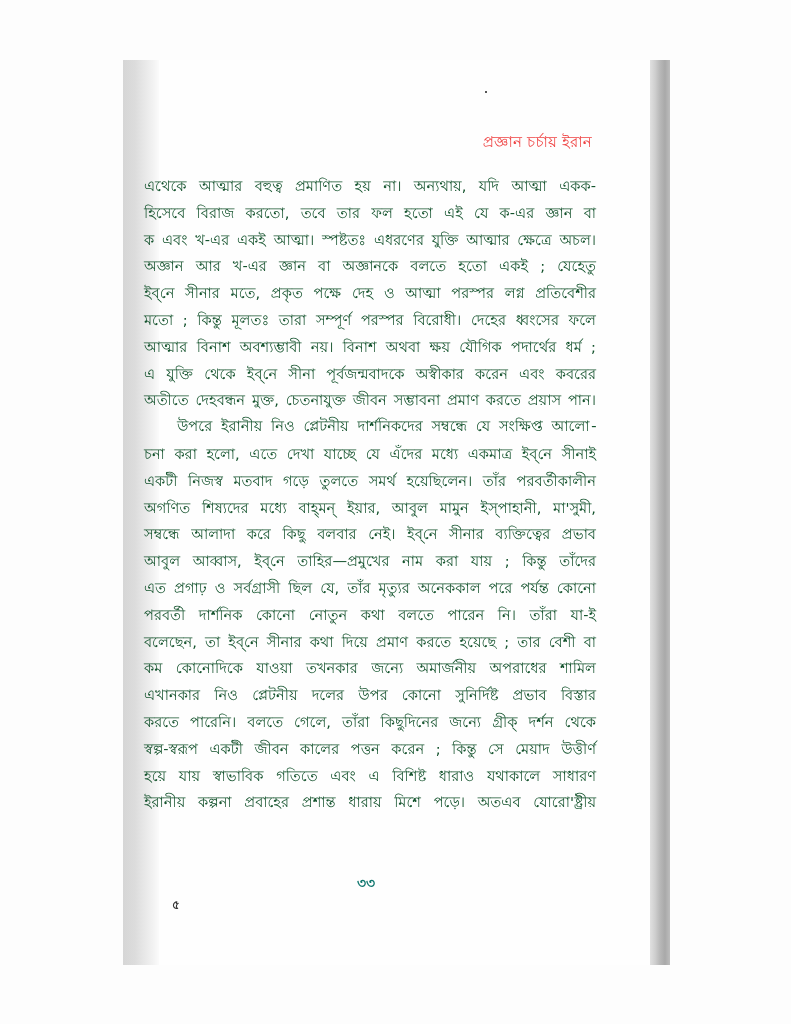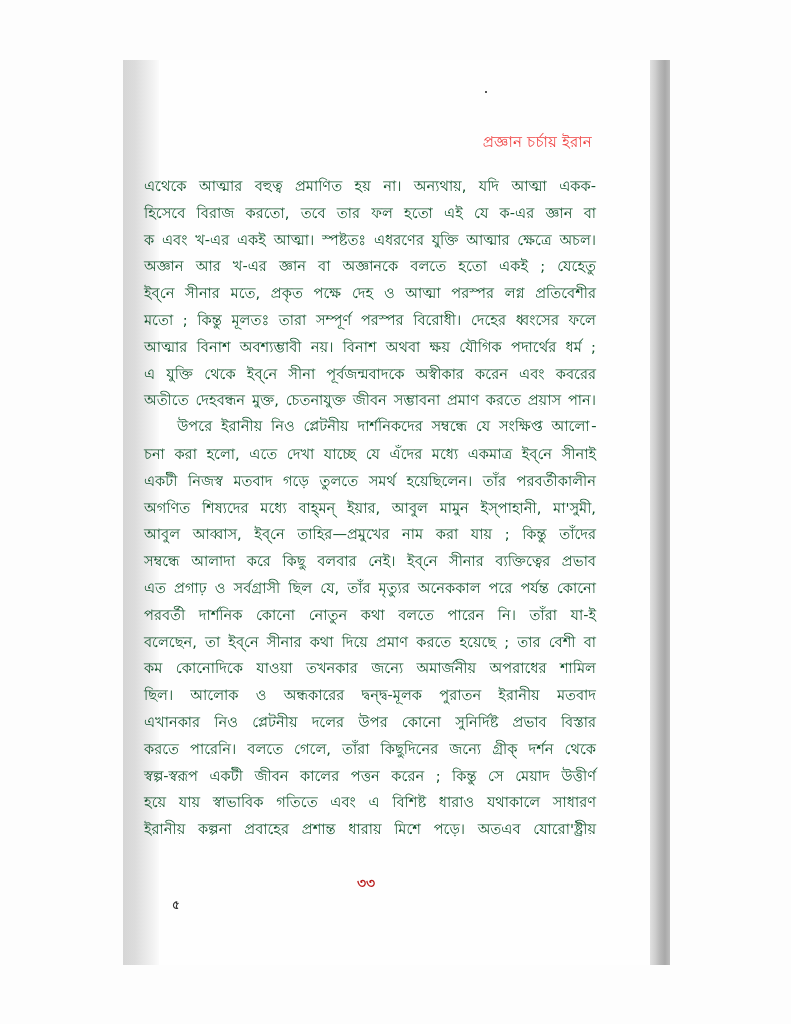--- a/index.html
+++ b/index.html
@@ -76,21 +76,21 @@
     }
     .line.last {
       text-align-last: justify;
     }
     .folio {
       position: absolute;
       left: 234px;
       top: 812px;
       font-size: 14px;
       font-weight: bold;
-      color: #b91c1c;
+      color: #0f766e;
     }
     .signature {
       position: absolute;
       left: 49px;
       top: 836px;
       font-size: 12px;
       font-weight: bold;
       color: #333;
     }
   </style>
@@ -111,27 +111,26 @@
     <div class="line">অজ্ঞান আর খ-এর জ্ঞান বা অজ্ঞানকে  বলতে হতো একই ; যেহেতু</div>
     <div class="line">ইব্‌নে সীনার মতে, প্রকৃত পক্ষে দেহ ও আত্মা পরস্পর লগ্ন প্রতিবেশীর</div>
     <div class="line">মতো ; কিন্তু মূলতঃ তারা সম্পূর্ণ পরস্পর বিরোধী।  দেহের ধ্বংসের ফলে</div>
     <div class="line">আত্মার বিনাশ অবশ্যম্ভাবী নয়।  বিনাশ অথবা ক্ষয় যৌগিক পদার্থের ধর্ম ;</div>
     <div class="line">এ যুক্তি থেকে ইব্‌নে সীনা পূর্বজন্মবাদকে অস্বীকার করেন এবং কবরের</div>
     <div class="line">অতীতে দেহবন্ধন মুক্ত, চেতনাযুক্ত জীবন সম্ভাবনা প্রমাণ করতে প্রয়াস পান।</div>
     <div class="line indent">উপরে ইরানীয় নিও প্লেটনীয় দার্শনিকদের সম্বন্ধে যে সংক্ষিপ্ত আলো-</div>
     <div class="line">চনা করা হলো, এতে দেখা যাচ্ছে যে এঁদের মধ্যে একমাত্র ইব্‌নে সীনাই</div>
     <div class="line">একটী নিজস্ব মতবাদ গড়ে তুলতে সমর্থ হয়েছিলেন।  তাঁর পরবর্তীকালীন</div>
     <div class="line">অগণিত শিষ্যদের মধ্যে বাহ্‌মন্ ইয়ার, আবুল মামুন ইস্‌পাহানী, মা'সুমী,</div>
+    <div class="line">সম্বন্ধে আলাদা করে কিছু বলবার নেই।  ইব্‌নে সীনার ব্যক্তিত্বের প্রভাব</div>
     <div class="line">আবুল আব্বাস, ইব্‌নে তাহির—প্রমুখের নাম করা যায় ;  কিন্তু তাঁদের</div>
-    <div class="line">সম্বন্ধে আলাদা করে কিছু বলবার নেই।  ইব্‌নে সীনার ব্যক্তিত্বের প্রভাব</div>
     <div class="line">এত প্রগাঢ় ও সর্বগ্রাসী ছিল যে, তাঁর মৃত্যুর অনেককাল পরে পর্যন্ত কোনো</div>
     <div class="line">পরবর্তী দার্শনিক কোনো নোতুন কথা বলতে পারেন নি।  তাঁরা যা-ই</div>
     <div class="line">বলেছেন, তা ইব্‌নে সীনার কথা দিয়ে প্রমাণ করতে হয়েছে ; তার বেশী বা</div>
     <div class="line">কম কোনোদিকে যাওয়া তখনকার জন্যে অমার্জনীয় অপরাধের শামিল</div>
-    <div class="line">ছিল।  আলোক ও অন্ধকারের দ্বন্দ্ব-মূলক পুরাতন ইরানীয় মতবাদ</div>
     <div class="line">এখানকার নিও প্লেটনীয় দলের উপর কোনো সুনির্দিষ্ট প্রভাব বিস্তার</div>
     <div class="line">করতে পারেনি।  বলতে গেলে, তাঁরা কিছুদিনের জন্যে গ্রীক্ দর্শন থেকে</div>
     <div class="line">স্বল্প-স্বরূপ একটী জীবন কালের পত্তন করেন ;  কিন্তু সে মেয়াদ উত্তীর্ণ</div>
     <div class="line">হয়ে যায় স্বাভাবিক গতিতে এবং এ বিশিষ্ট ধারাও যথাকালে সাধারণ</div>
     <div class="line last">ইরানীয় কল্পনা প্রবাহের প্রশান্ত ধারায় মিশে পড়ে।  অতএব যোরো'ষ্ট্রীয়</div>
   </div>
 
   <div class="folio">৩৩</div>
   <div class="signature">৫</div>
 </div>

